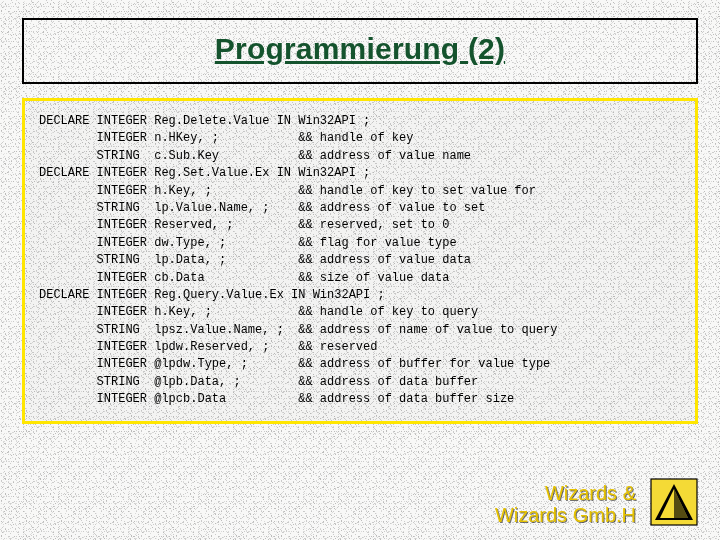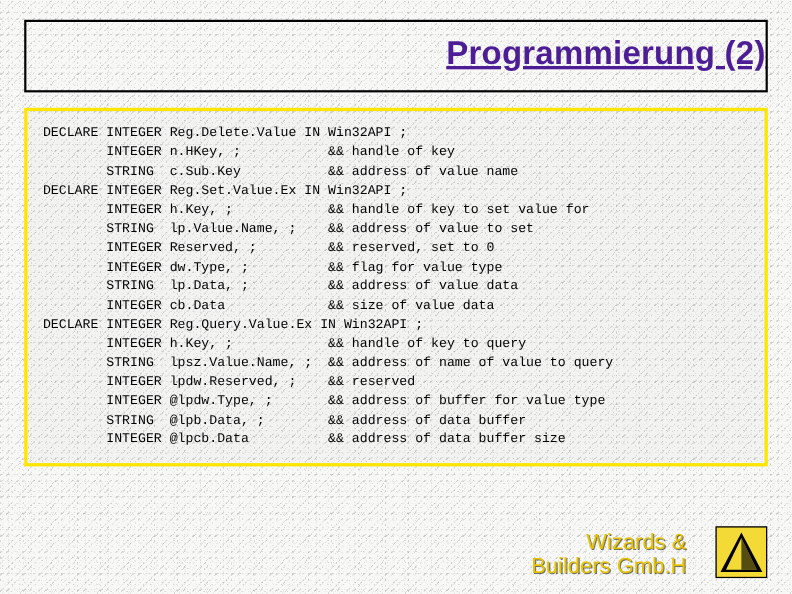--- a/index.html
+++ b/index.html
@@ -42,45 +42,44 @@
     border: 2px solid #000;
     background: rgba(255,255,255,0.04);
     text-align: center;
     padding: 12px 0 16px 0;
     margin-bottom: 14px;
   }
   .title-box h1 {
     font-family: Arial, Helvetica, sans-serif;
     font-weight: 700;
     font-size: 30px;
-    color: #4c1d95;
+    color: #14532d;
     text-decoration: underline;
     letter-spacing: 0.2px;
-    text-align: right;
   }
   .code-box {
     border: 3px solid #ffe600;
     background: rgba(0,0,0,0.02);
     padding: 12px 14px 12px 14px;
   }
   .code-box pre {
     font-family: "Courier New", Courier, monospace;
     font-weight: 400;
     font-size: 12px;
     line-height: 1.45;
     color: #000;
     white-space: pre;
   }
   .code-line { display: block; }
   .footer {
     margin-top: auto;
     display: flex;
     align-items: flex-end;
     justify-content: flex-end;
-    gap: 26px;
+    gap: 14px;
     padding-top: 10px;
   }
   .footer-text {
     font-family: Arial, Helvetica, sans-serif;
     font-size: 20px;
     font-weight: 400;
     color: #e6c200;
     text-shadow: 1px 1px 0 rgba(0,0,0,0.55);
     text-align: right;
     line-height: 1.1;
@@ -103,21 +102,21 @@
     <h1>Programmierung (2)</h1>
   </div>
 
   <div class="code-box">
     <pre><span class="code-line">DECLARE INTEGER Reg.Delete.Value IN Win32API ;</span><span class="code-line">        INTEGER n.HKey, ;           &amp;&amp; handle of key</span><span class="code-line">        STRING  c.Sub.Key           &amp;&amp; address of value name</span><span class="code-line">DECLARE INTEGER Reg.Set.Value.Ex IN Win32API ;</span><span class="code-line">        INTEGER h.Key, ;            &amp;&amp; handle of key to set value for</span><span class="code-line">        STRING  lp.Value.Name, ;    &amp;&amp; address of value to set</span><span class="code-line">        INTEGER Reserved, ;         &amp;&amp; reserved, set to 0</span><span class="code-line">        INTEGER dw.Type, ;          &amp;&amp; flag for value type</span><span class="code-line">        STRING  lp.Data, ;          &amp;&amp; address of value data</span><span class="code-line">        INTEGER cb.Data             &amp;&amp; size of value data</span><span class="code-line">DECLARE INTEGER Reg.Query.Value.Ex IN Win32API ;</span><span class="code-line">        INTEGER h.Key, ;            &amp;&amp; handle of key to query</span><span class="code-line">        STRING  lpsz.Value.Name, ;  &amp;&amp; address of name of value to query</span><span class="code-line">        INTEGER lpdw.Reserved, ;    &amp;&amp; reserved</span><span class="code-line">        INTEGER @lpdw.Type, ;       &amp;&amp; address of buffer for value type</span><span class="code-line">        STRING  @lpb.Data, ;        &amp;&amp; address of data buffer</span><span class="code-line">        INTEGER @lpcb.Data          &amp;&amp; address of data buffer size</span></pre>
   </div>
 
   <div class="footer">
     <div class="footer-text">
       <span>Wizards &amp;</span><br>
-      <span>Builders Gmb.H</span>
+      <span>Wizards Gmb.H</span>
     </div>
     <div class="emblem">
       <svg viewBox="0 0 48 48">
         <rect x="1" y="1" width="46" height="46" fill="#f4da36" stroke="#000" stroke-width="1.2"></rect>
         <polygon points="24,6 5,42 43,42" fill="#000"></polygon>
         <polygon points="24,11 10,40 38,40" fill="#f4da36"></polygon>
         <polygon points="24,11 24,40 38,40" fill="#000" opacity="0.65"></polygon>
       </svg>
     </div>
   </div>

